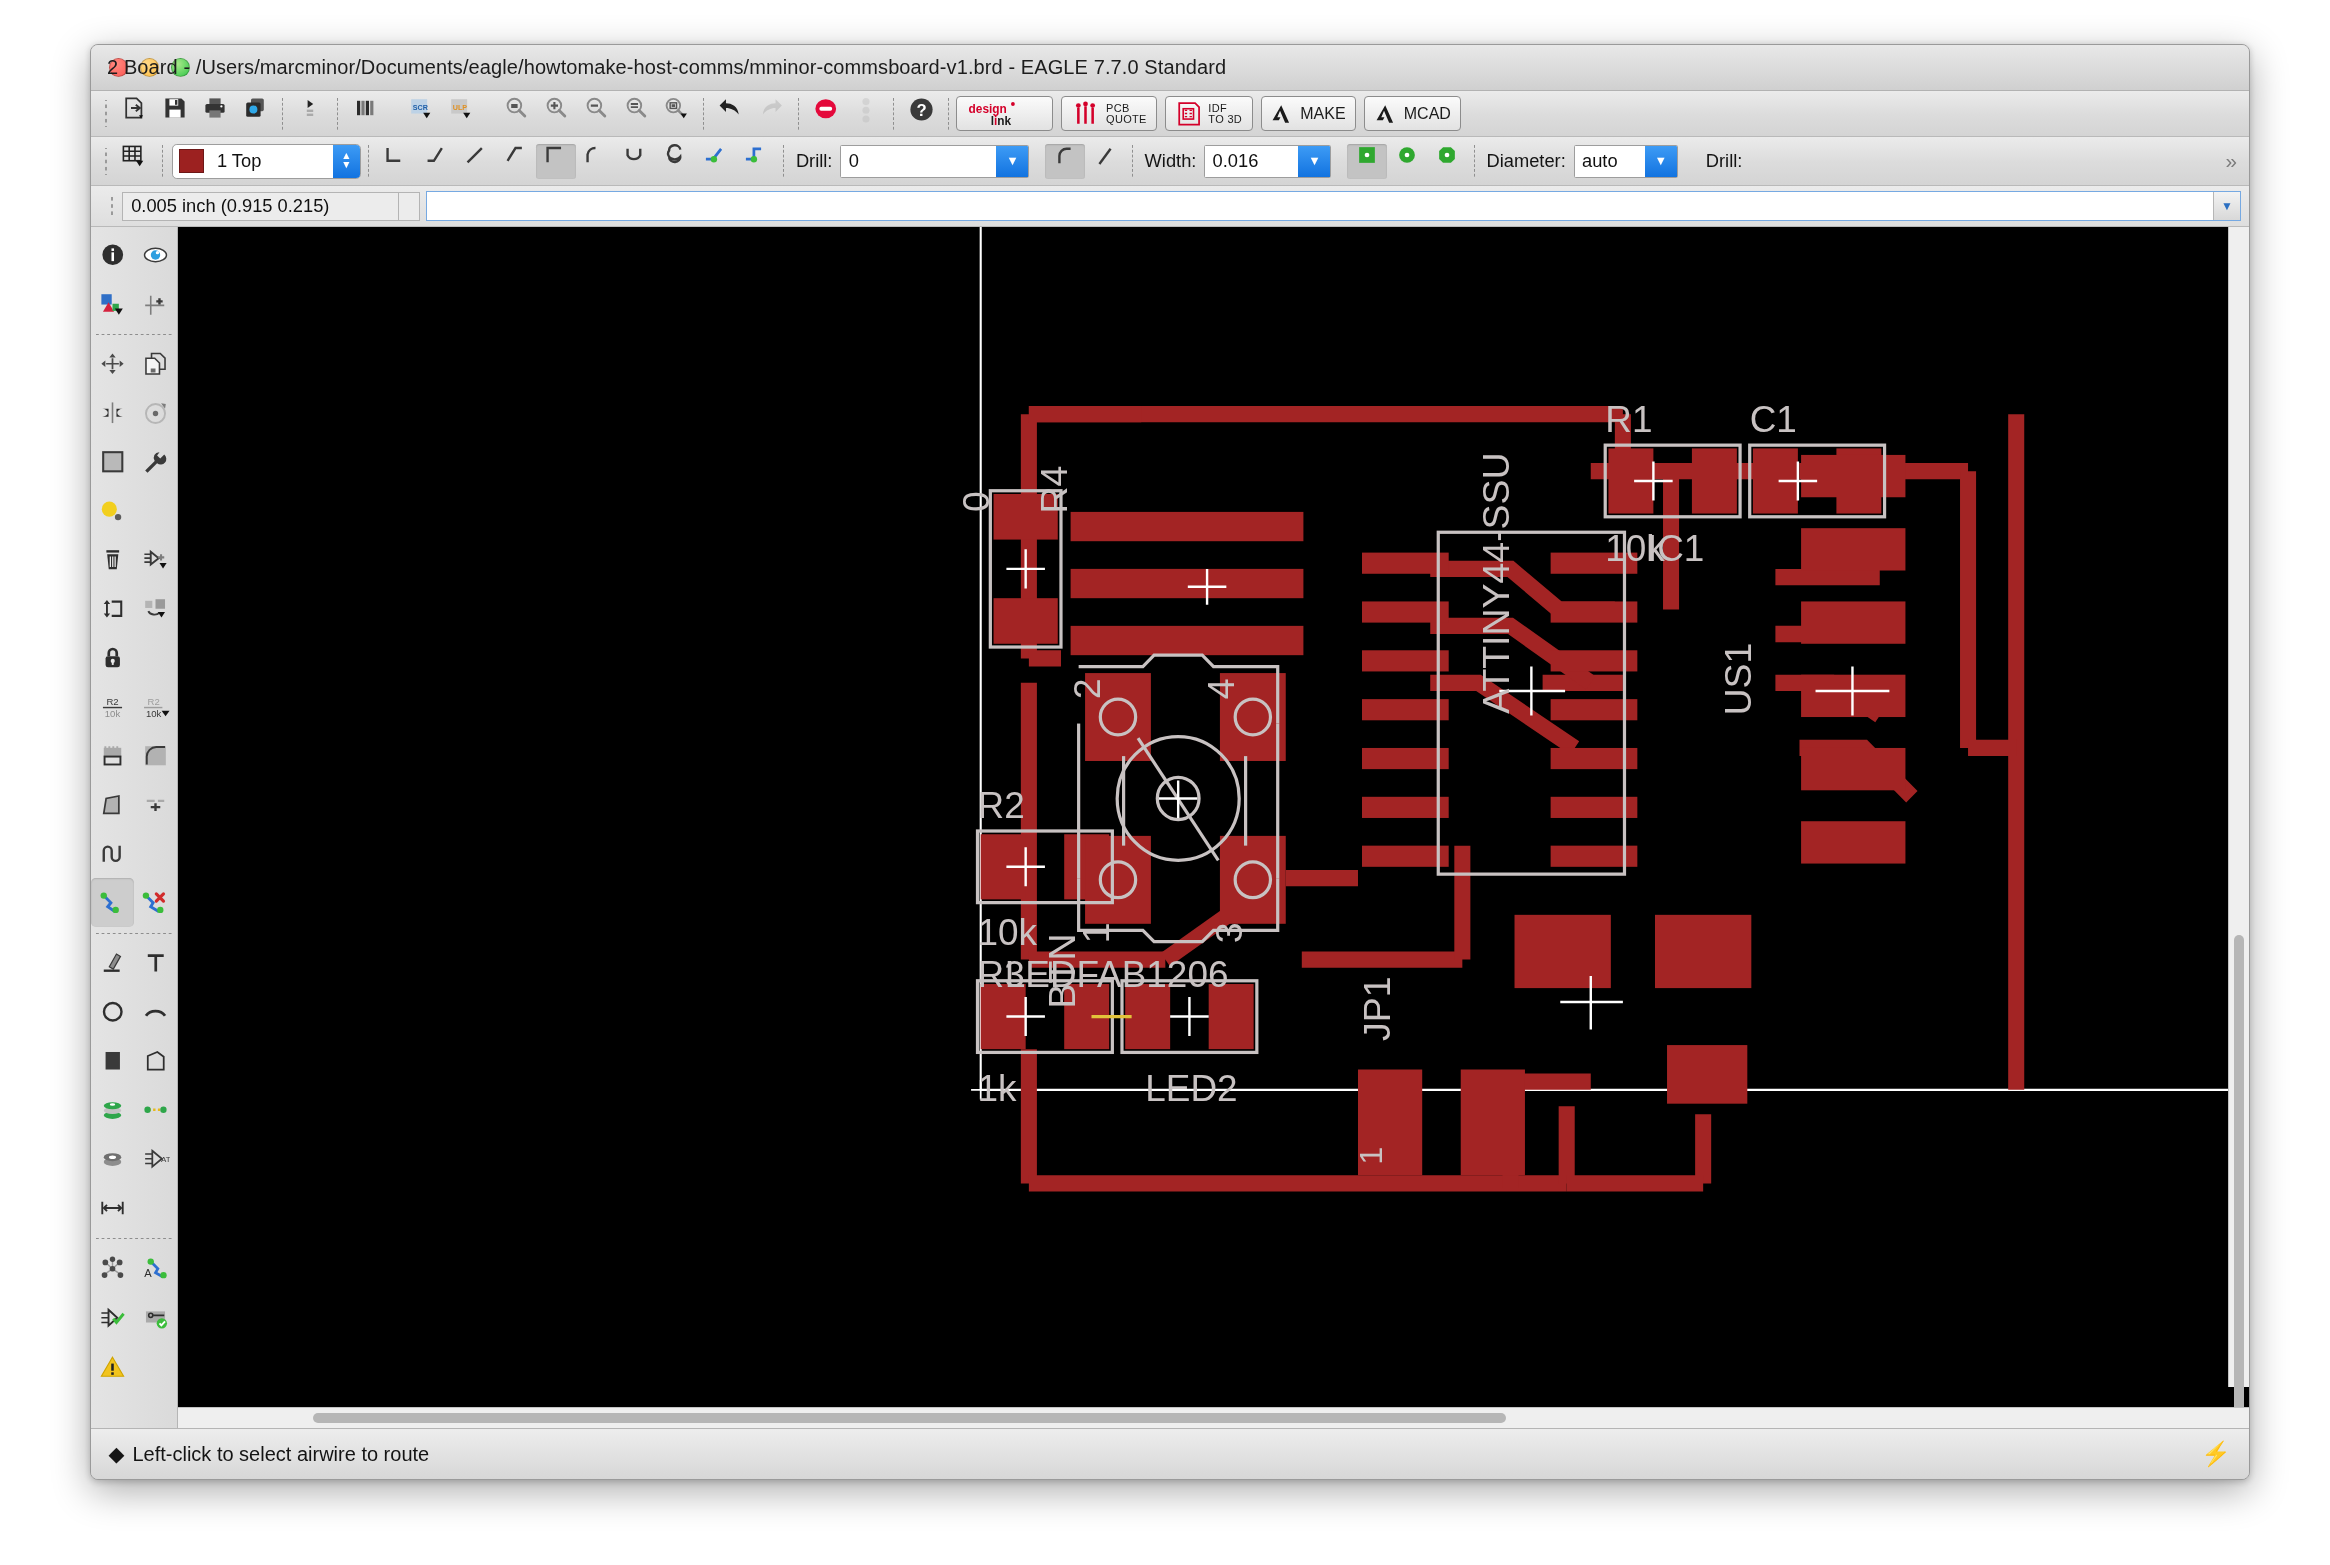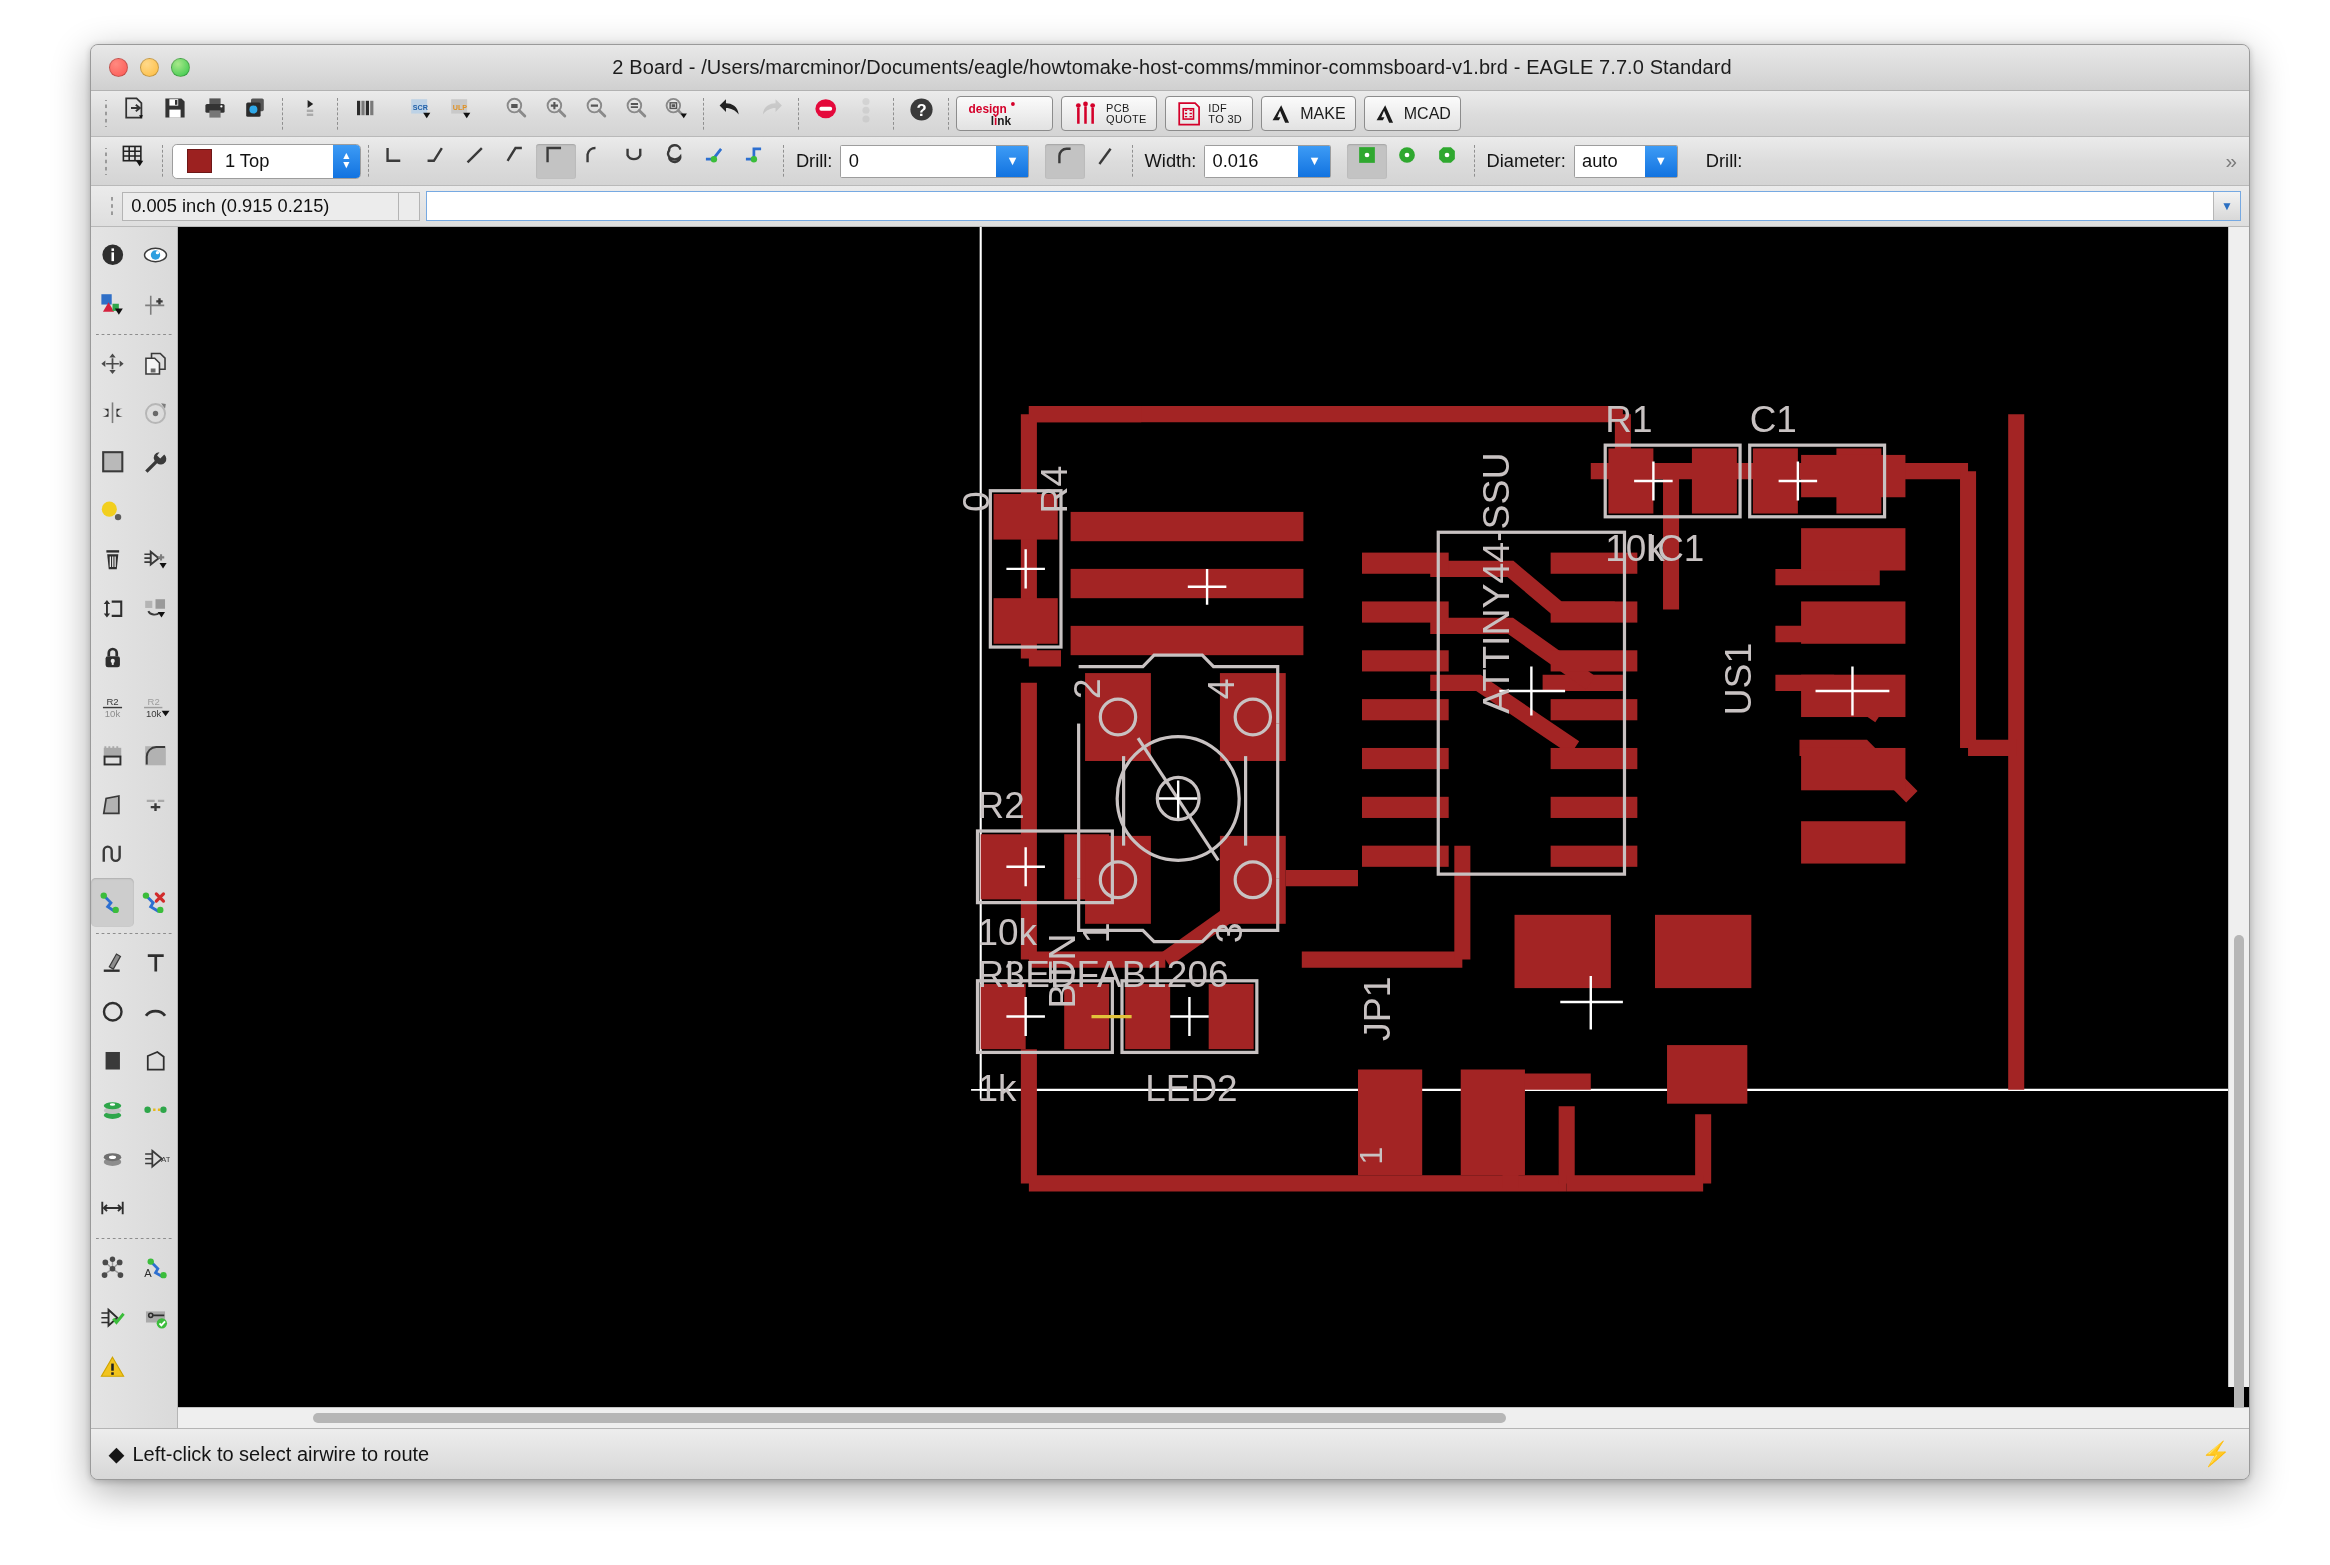--- a/index.html
+++ b/index.html
@@ -40,22 +40,21 @@
   }
   .tl-btn {
     width: 19px; height: 19px; border-radius: 50%;
     border: 0.8px solid rgba(0,0,0,.22);
   }
   .tl-close { background: radial-gradient(circle at 35% 30%, #ff8a80, #fc5753); }
   .tl-min   { background: radial-gradient(circle at 35% 30%, #ffd98a, #fdbc40); }
   .tl-max   { background: radial-gradient(circle at 35% 30%, #a8e88a, #33c748); }
   #title-text {
     position: absolute;
-    left: 4px; right: 0;
-    text-align: center;
+    left: 16px; right: 0;
     font-size: 20px;
     color: #1c1c1c;
     letter-spacing: 0.1px;
     pointer-events: none;
   }
 
   
   .toolbar {
     background: linear-gradient(to bottom, #ebebeb 0%, #dcdcdc 52%, #d4d4d4 100%);
     border-bottom: 0.8px solid #b9b9b9;
@@ -109,21 +108,21 @@
   }
   .big-btn .two-line { line-height: 1.0; font-size: 11px; text-align: left; letter-spacing:0.3px;}
 
   
   #layer-combo {
     width: 189px; height: 35px;
     background: #ffffff;
     border: 0.8px solid #9d9d9d;
     border-radius: 4.8px;
     display: flex; align-items: center;
-    padding-left: 14px;
+    padding-left: 6px;
     overflow: hidden;
     flex: 0 0 auto;
     margin-left: 1.6px;
   }
   #layer-swatch {
     width: 25.5px; height: 24px;
     background: #9c2120;
     border: 0.8px solid #6d1717;
     flex: 0 0 25.5px;
   }

